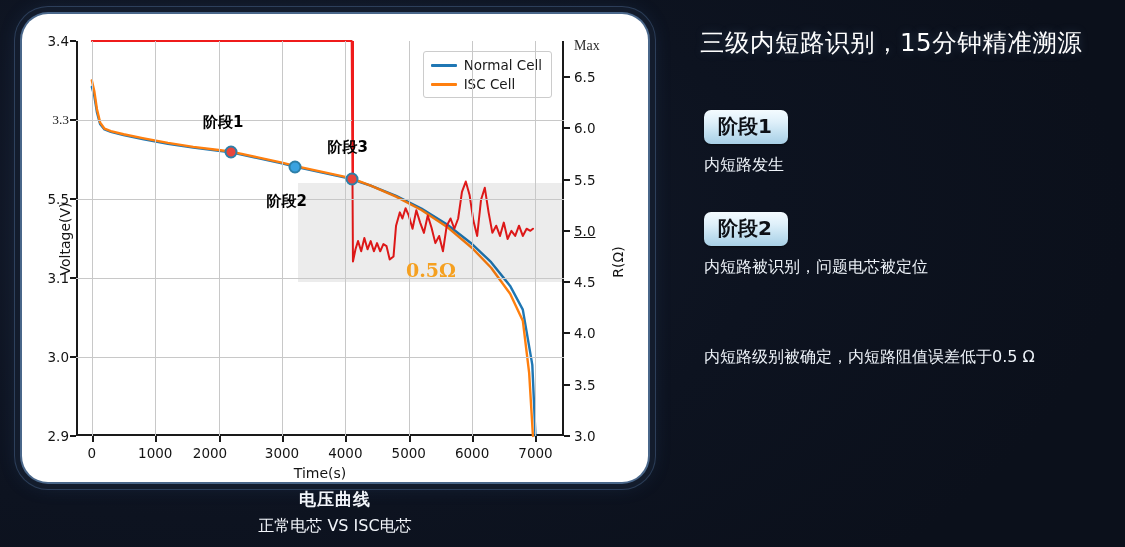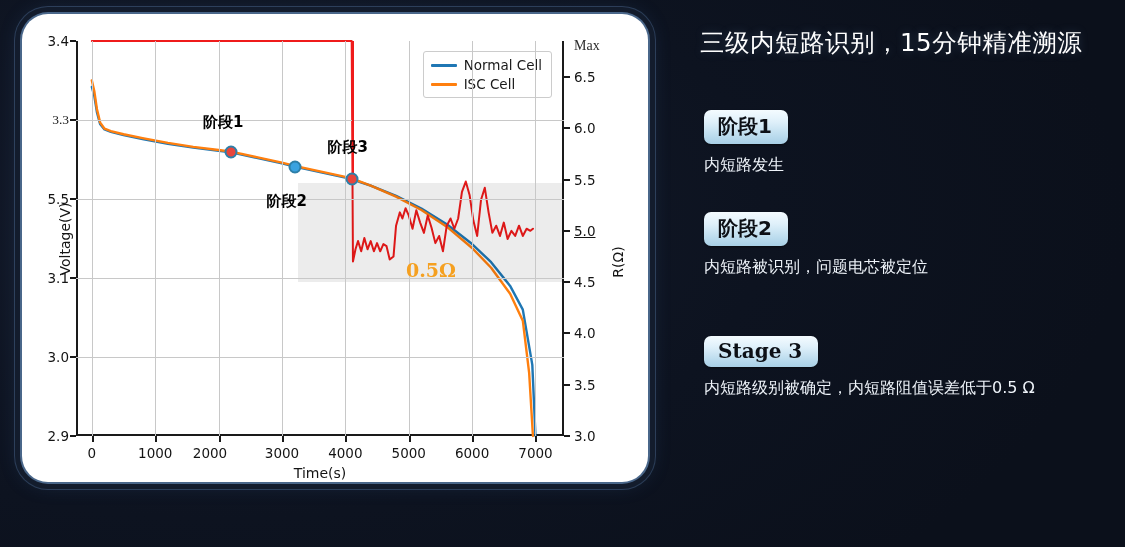--- a/index.html
+++ b/index.html
@@ -296,33 +296,36 @@
         <div class="marker" style="left: 155.273px; top: 111.39px; background: rgb(232, 69, 60);"></div>
         <span class="stage-note" style="left: 147.273px; top: 81.39px; transform: translate(-50%, -50%);">阶段1</span>
         <div class="marker" style="left: 218.649px; top: 125.61px; background: rgb(58, 162, 224);"></div>
         <span class="stage-note" style="left: 210.649px; top: 159.61px; transform: translate(-50%, -50%);">阶段2</span>
         <div class="marker" style="left: 275.688px; top: 138.25px; background: rgb(232, 69, 60);"></div>
         <span class="stage-note" style="left: 271.688px; top: 106.25px; transform: translate(-50%, -50%);">阶段3</span>
         <span class="ohm-lbl" style="left: 354.909px; top: 228.792px; transform: translate(-50%, -50%); color: rgb(245, 160, 32);">0.5Ω</span>
       </div>
   </div>
 
+  <div class="caption">
+    <div class="caption-main">电压曲线</div>
+    <div class="caption-sub">正常电芯 VS ISC电芯</div>
+  </div>
 
   <div class="panel">
     <div class="panel-title">三级内短路识别，15分钟精准溯源</div>
 
     <div class="block" style="top:84px;">
       <span class="badge">阶段1</span>
       <div class="block-desc">内短路发生</div>
     </div>
 
     <div class="block" style="top:186px;">
       <span class="badge">阶段2</span>
       <div class="block-desc">内短路被识别，问题电芯被定位</div>
     </div>
 
     <div class="block" style="top:310px;">
-      <span class="badge latin">Stage 3</span>
       <div class="block-desc">内短路级别被确定，内短路阻值误差低于0.5 Ω</div>
     </div>
   </div>
 
 </div>
 
 </body></html>

